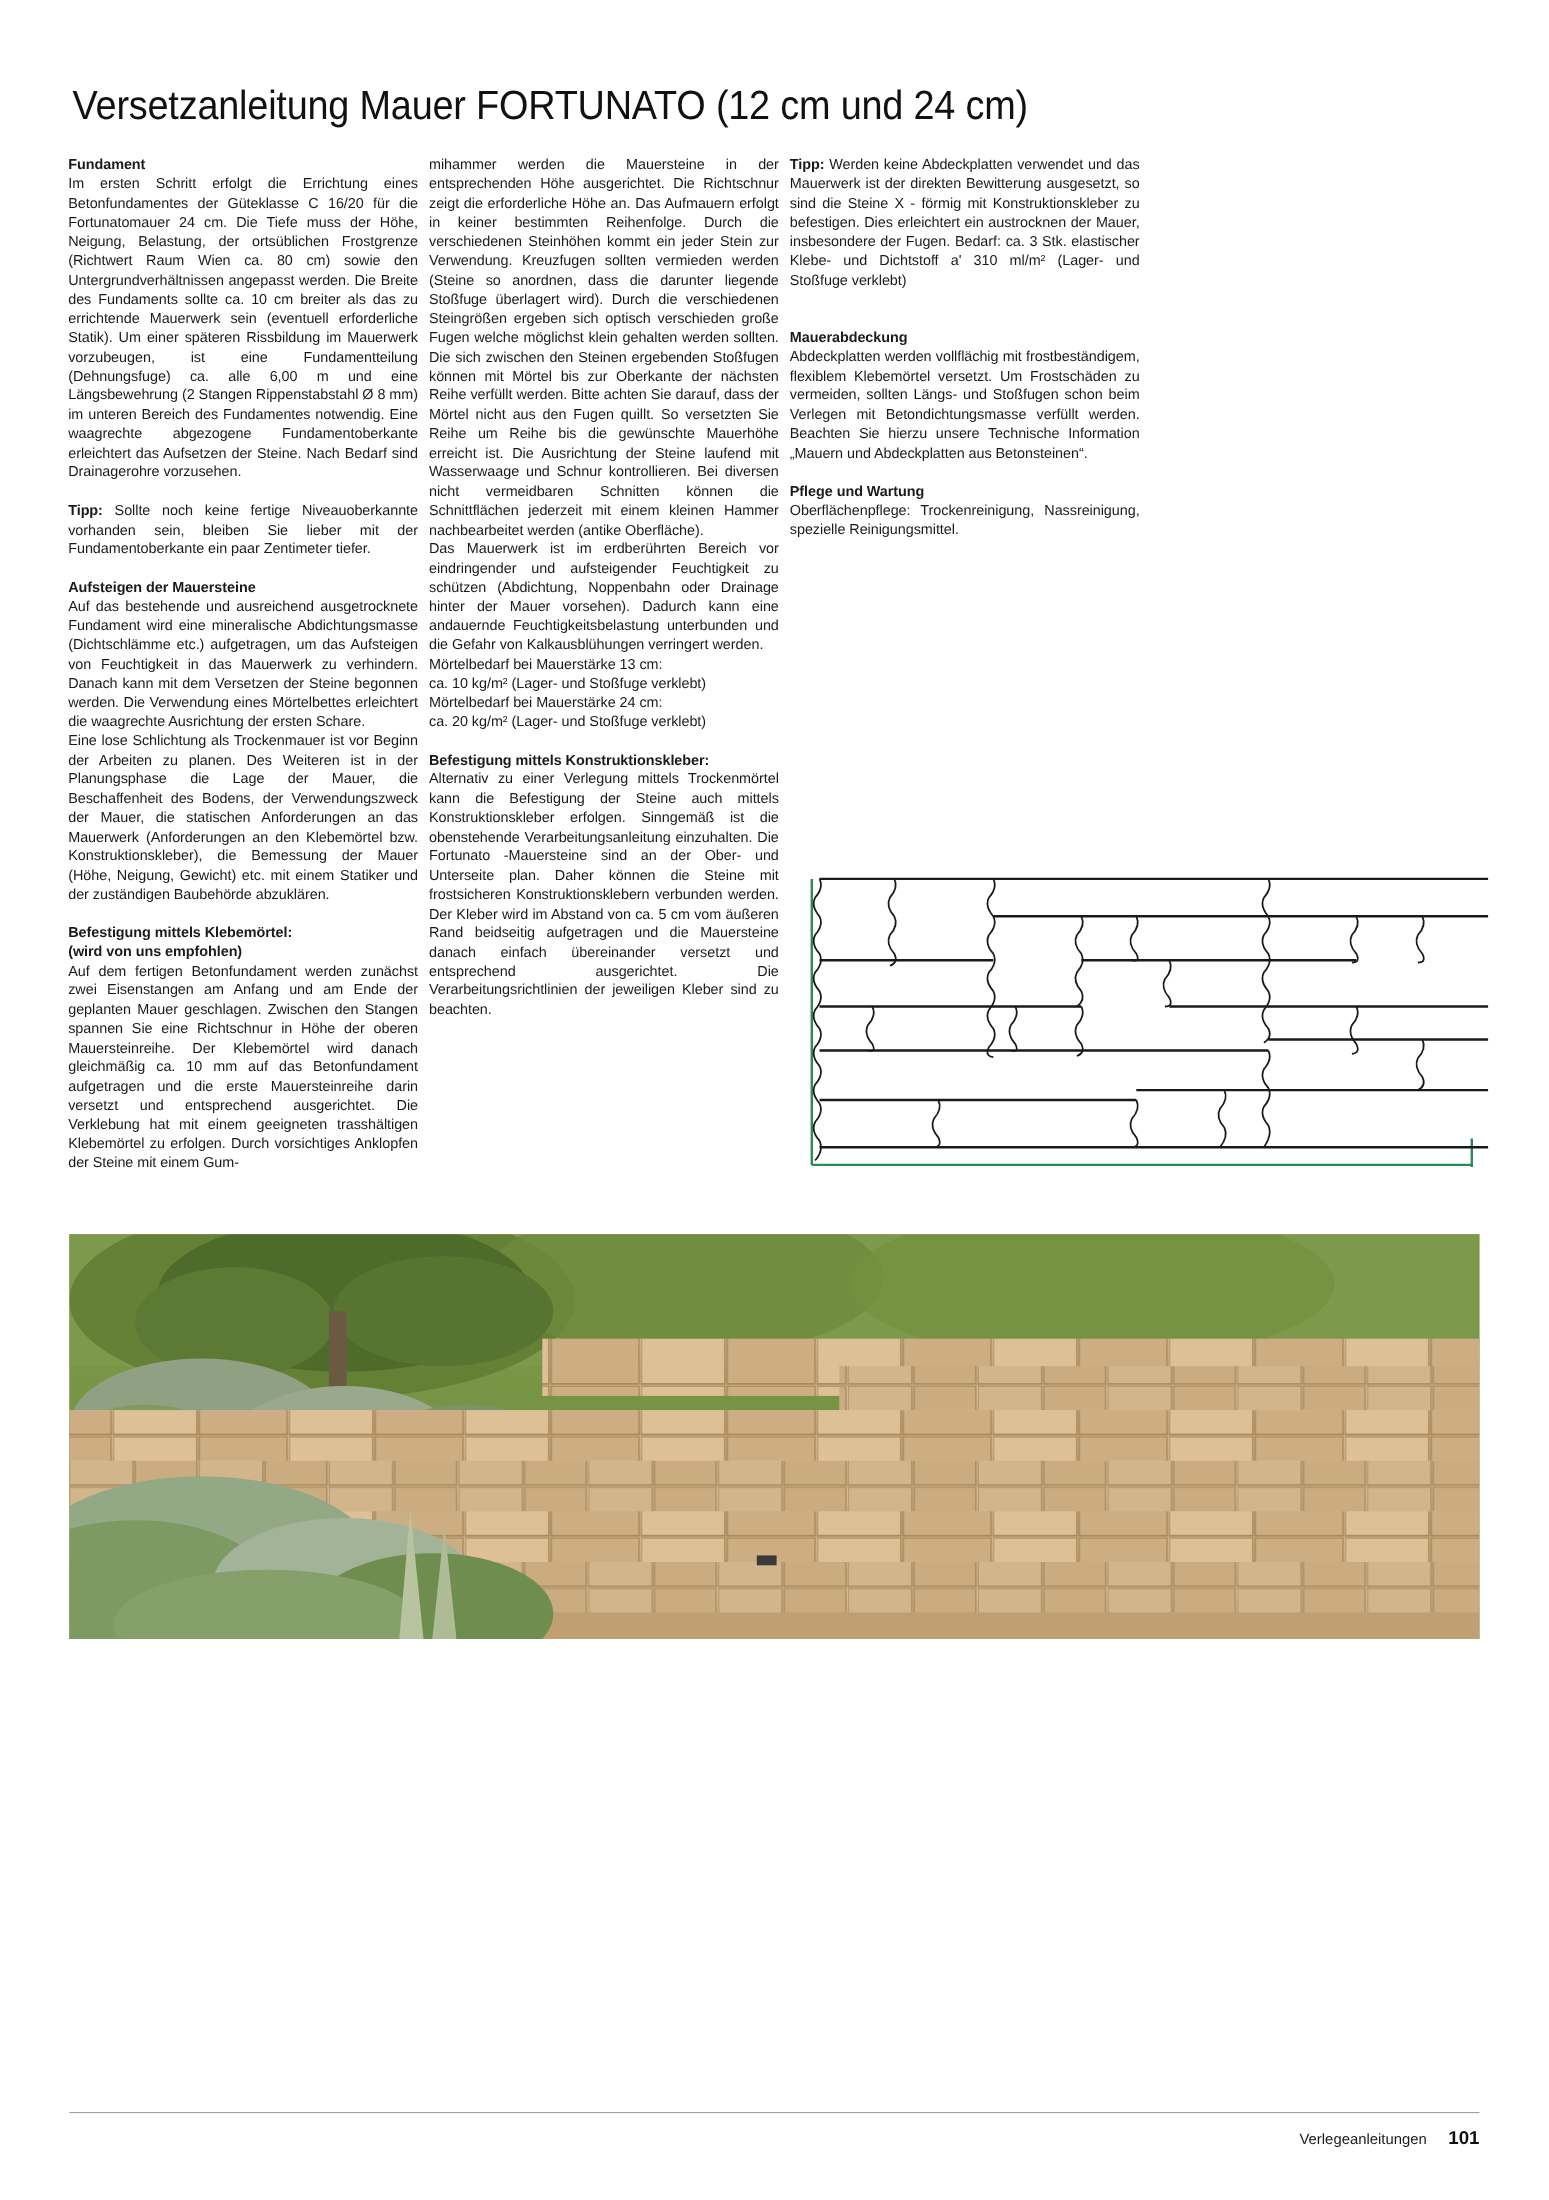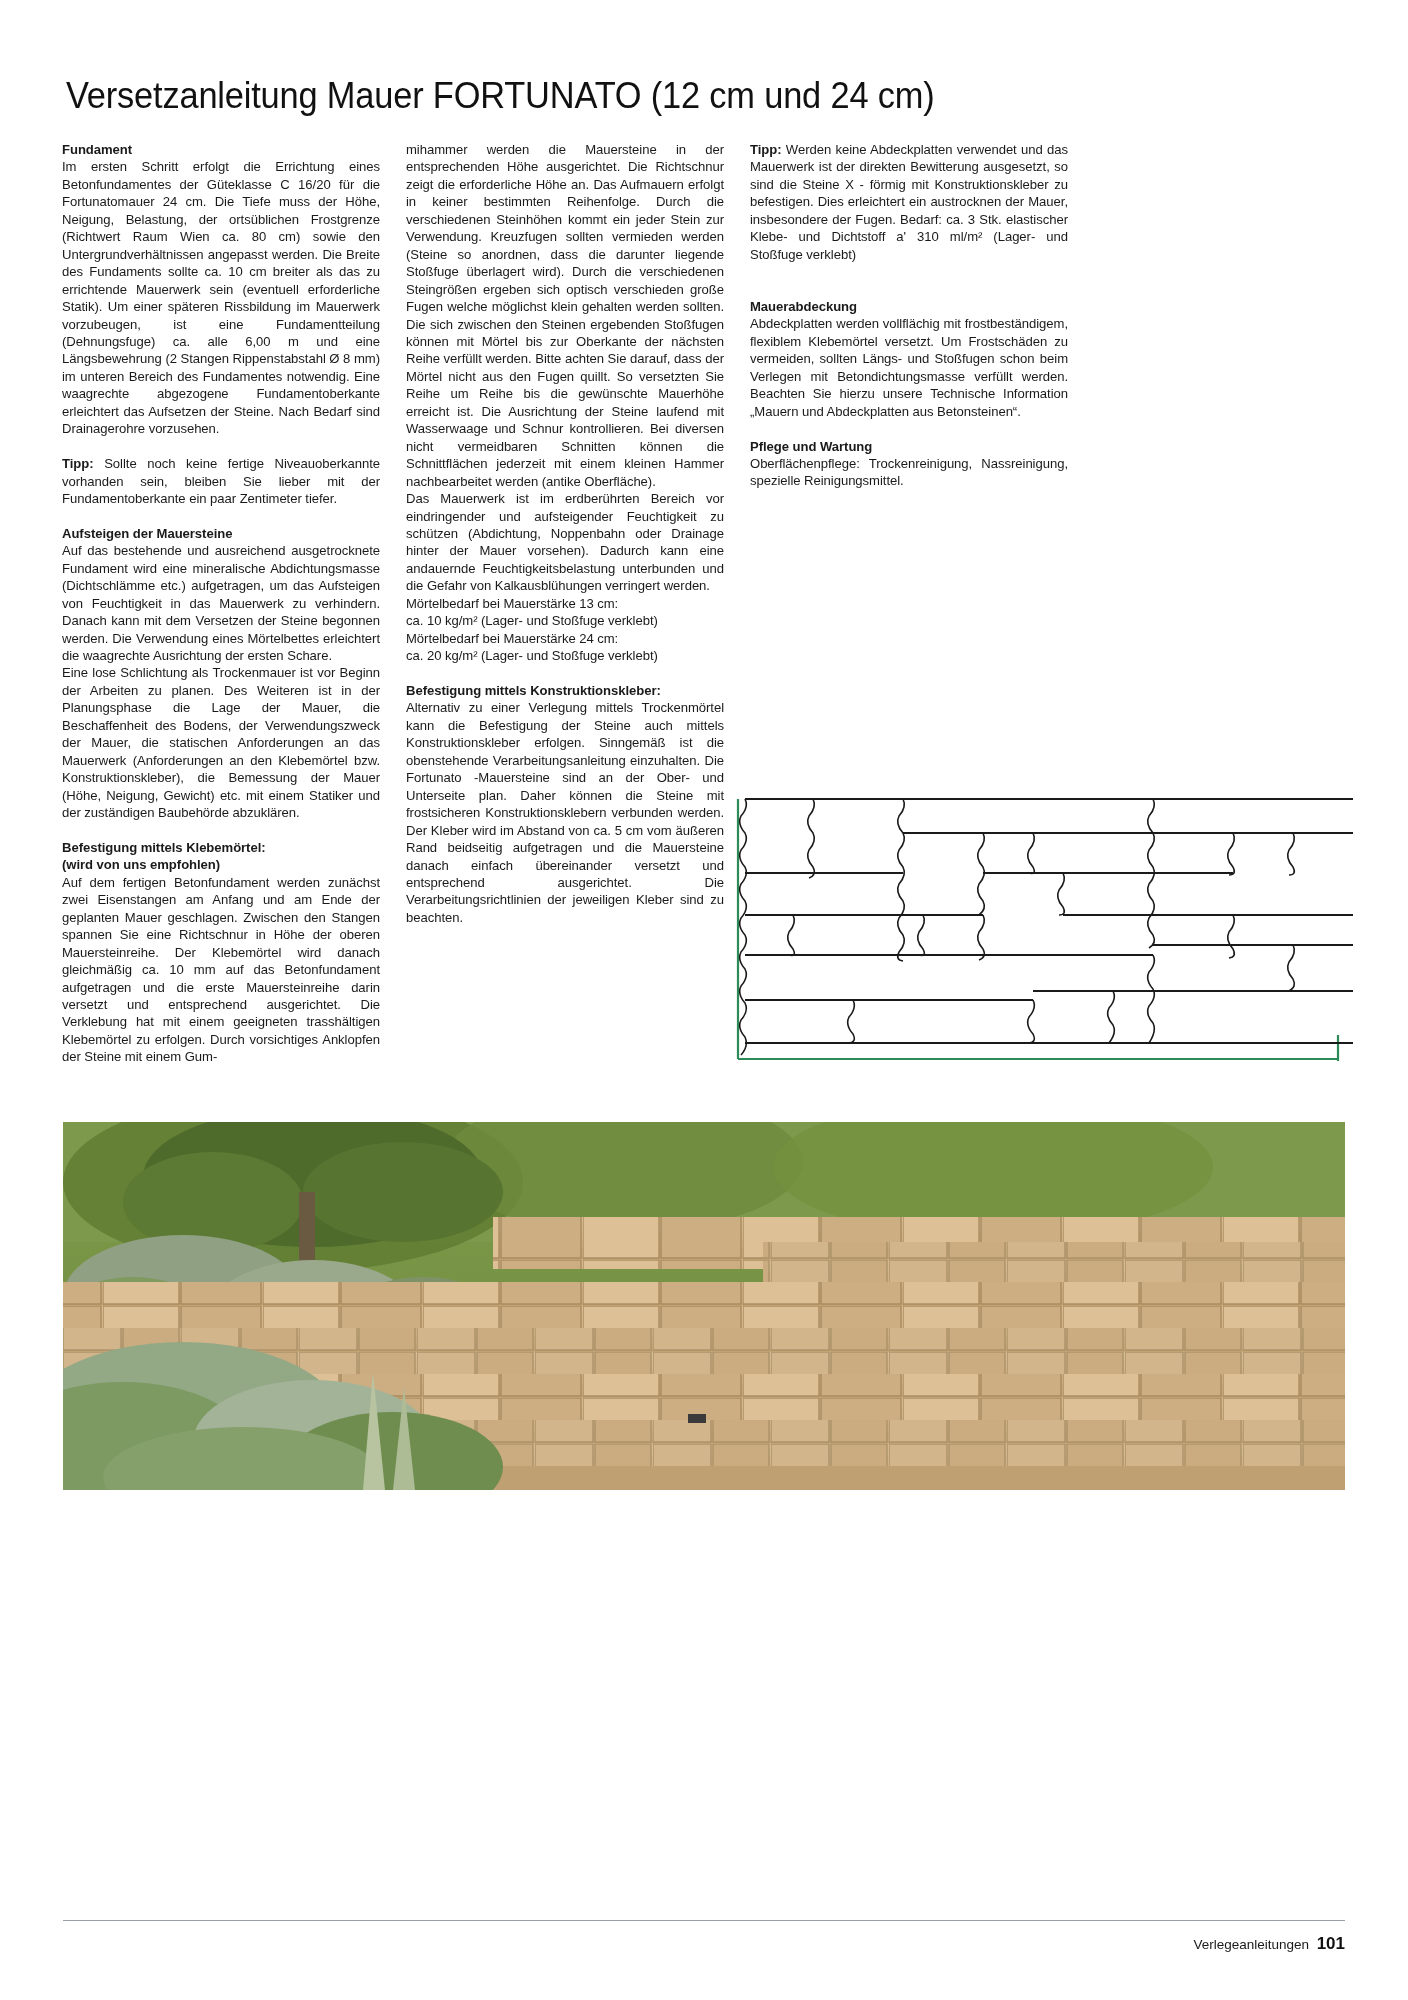--- a/index.html
+++ b/index.html
@@ -28,21 +28,21 @@
     transform:scaleX(0.93);
     transform-origin:left center;
   }
 
   
   .cols{
     position:absolute;
     left:62px; top:141px;
     width:1290px;
     display:flex;
-    gap:26px;
+    gap:10px;
   }
   .col{ width:318px; }
   .col--3{ width:318px; }
 
   .col p{
     margin:0 0 0 0;
     font-size:13.1px;
     line-height:17.45px;
     text-align:justify;
     hyphens:none;
@@ -85,21 +85,21 @@
     width:1282px; height:1px;
     background:#9aa0a6;
   }
   .footer{
     position:absolute;
     left:63px; top:1934px;
     width:1282px;
     display:flex;
     justify-content:flex-end;
     align-items:baseline;
-    gap:2px;
+    gap:14px;
   }
   .footer-label{
     font-size:13.5px;
     color:#1a1a1a;
   }
   .footer-page{
     font-size:17px;
     font-weight:700;
     color:#111;
     min-width:34px;

